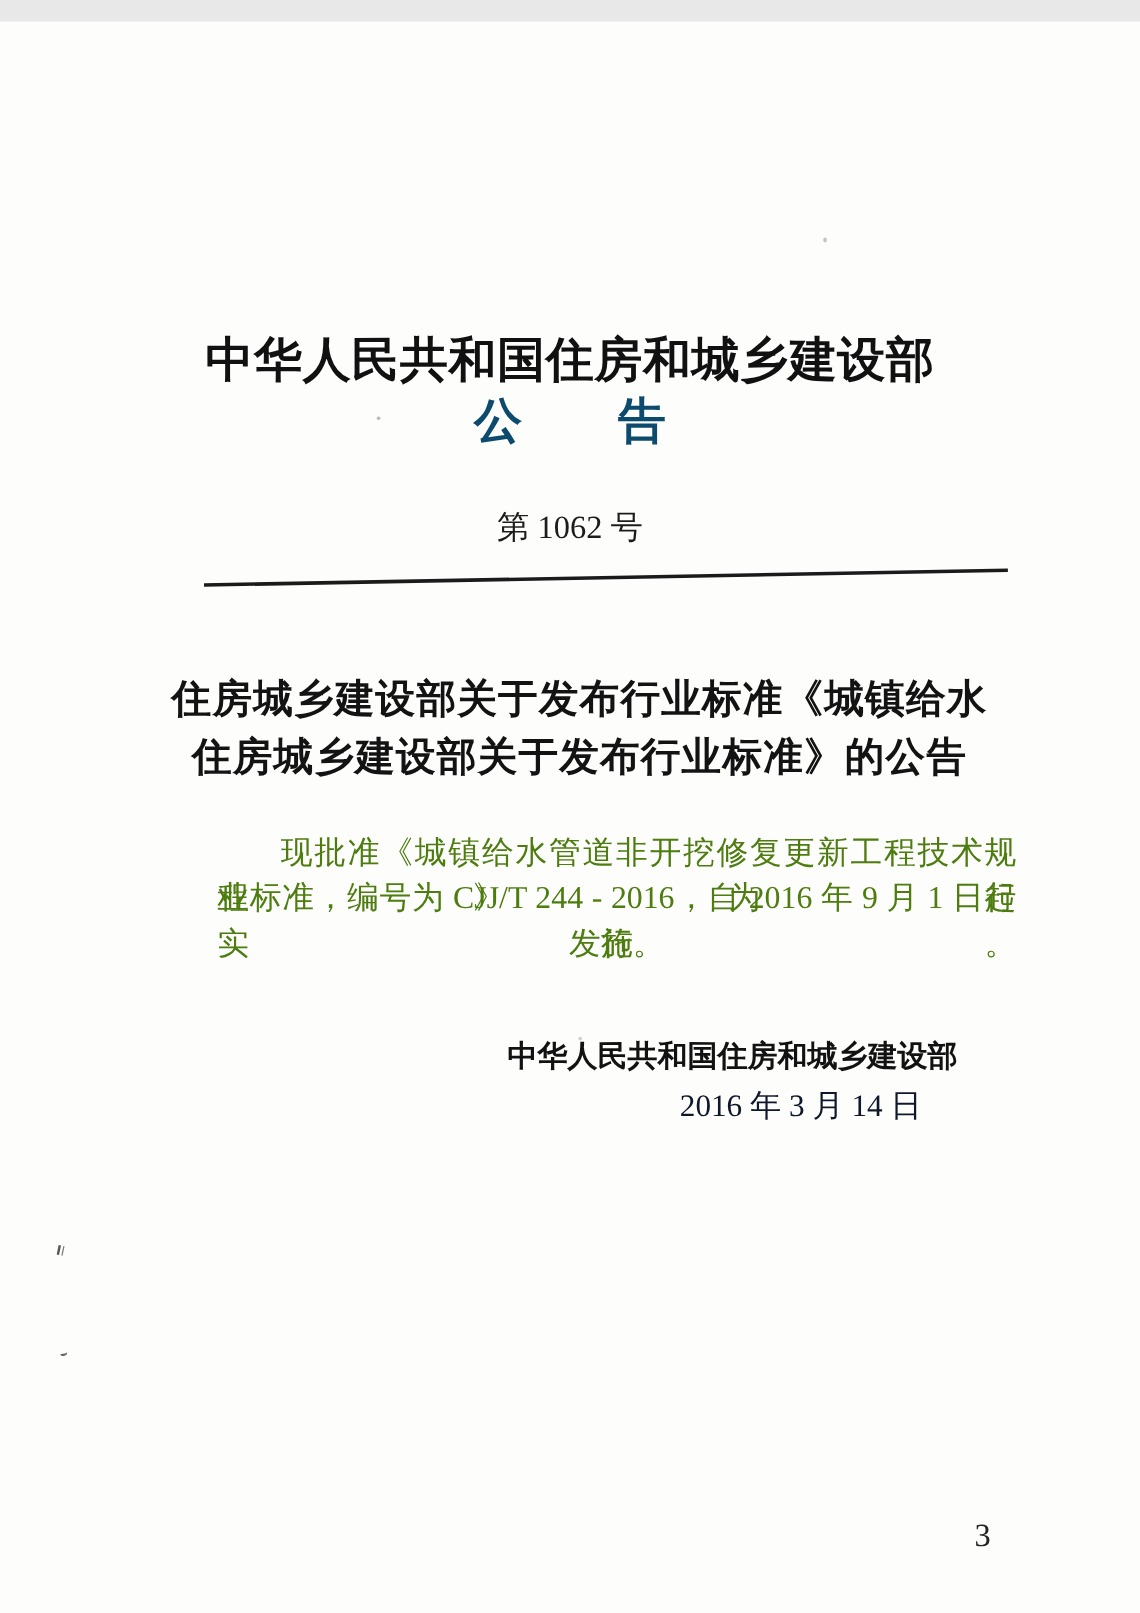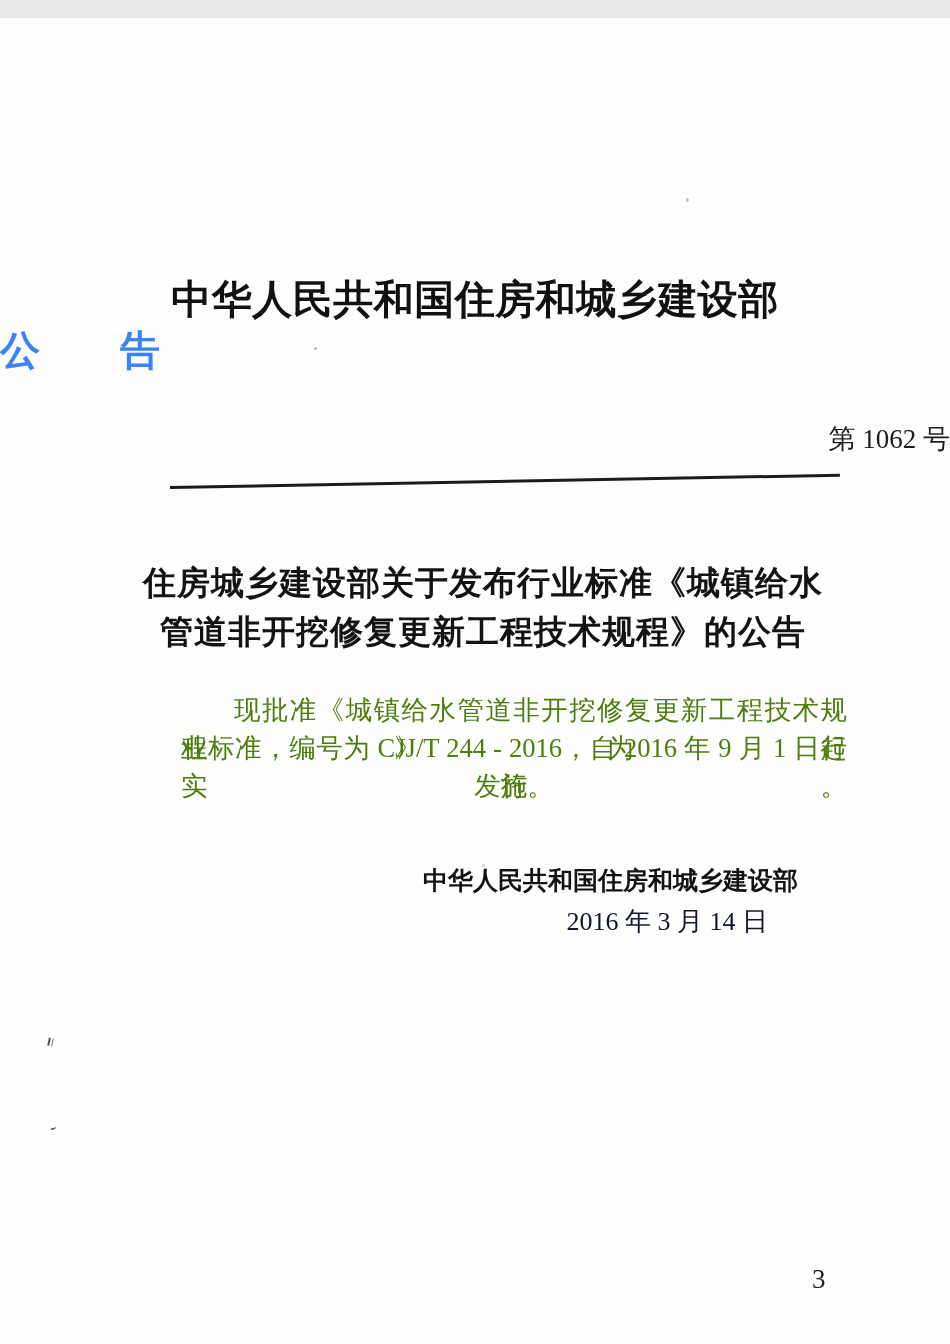--- a/index.html
+++ b/index.html
@@ -22,30 +22,30 @@
     text-align: center;
     font-size: 40px;
     font-weight: 700;
     line-height: 48px;
     letter-spacing: 0.5px;
     color: #111;
   }
   .notice-label {
     position: absolute;
     top: 310px; left: 0; right: 0;
-    text-align: left;
+    text-align: center;
     font-size: 40px;
     font-weight: 700;
     line-height: 46px;
-    color: #3b82f6;
+    color: #0c4a6e;
   }
   .notice-number {
     position: absolute;
     top: 405px; left: 0; right: 0;
-    text-align: right;
+    text-align: center;
     font-size: 27px;
     line-height: 32px;
     color: #1c1c1c;
   }
 
   
   .rule {
     position: absolute;
     top: 468px; left: 170px;
     width: 670px; height: 2.6px;
@@ -139,21 +139,21 @@
   <div class="ministry-title">中华人民共和国住房和城乡建设部</div>
 
   <div class="notice-label">公　　告</div>
 
   <div class="notice-number">第 1062 号</div>
 
   <div class="rule"></div>
 
   <div class="announcement-title">
     <div class="t-line">住房城乡建设部关于发布行业标准《城镇给水</div>
-    <div class="t-line">管道非开挖修复更新工程技术规程》的公告</div>
+    <div class="t-line">住房城乡建设部关于发布行业标准》的公告</div>
   </div>
 
   <div class="body-block">
     <div class="b-line indent fill">现批准《城镇给水管道非开挖修复更新工程技术规程》为行</div>
     <div class="b-line fill">业标准，编号为 CJJ/T 244 - 2016，自 2016 年 9 月 1 日起实施。</div>
     <div class="b-line">发行。</div>
   </div>
 
   <div class="signature">中华人民共和国住房和城乡建设部</div>
 

